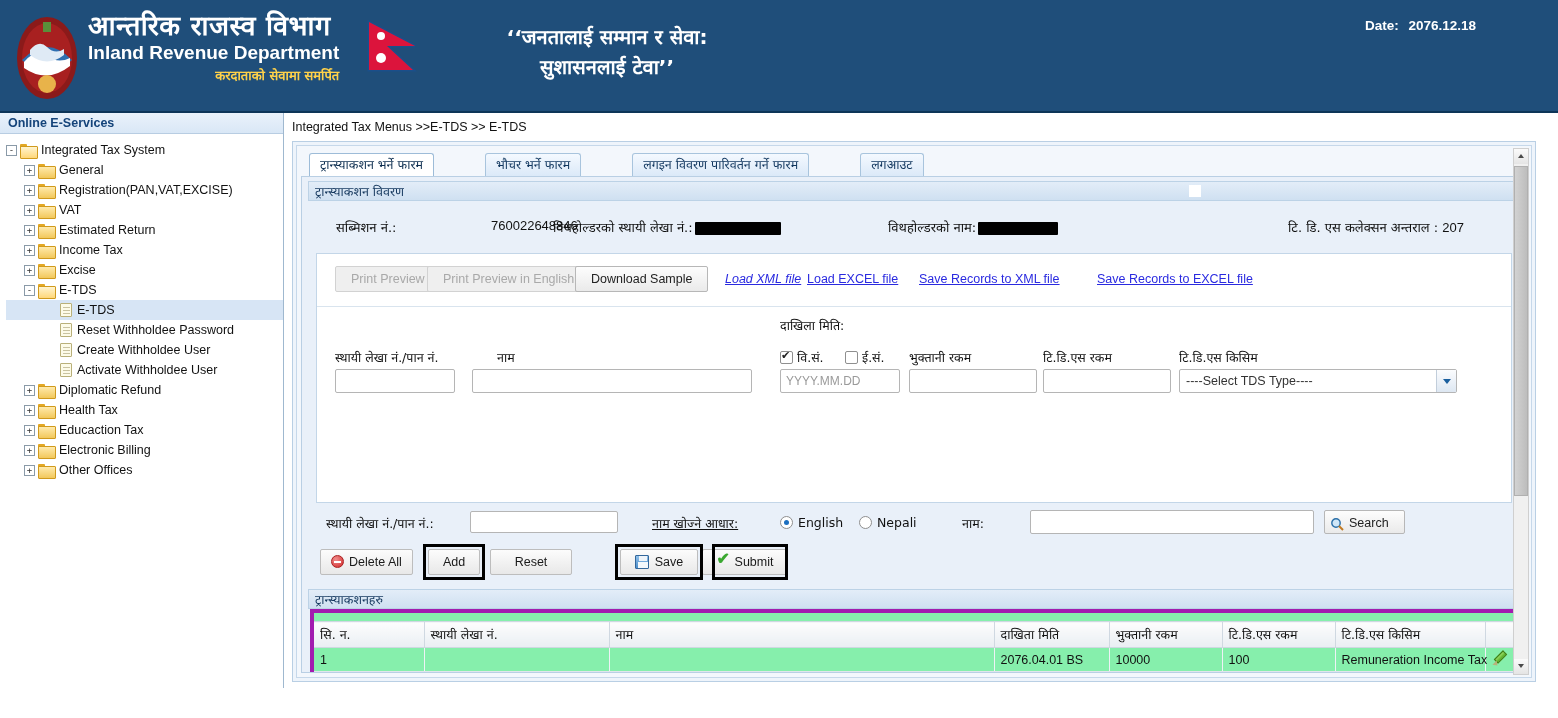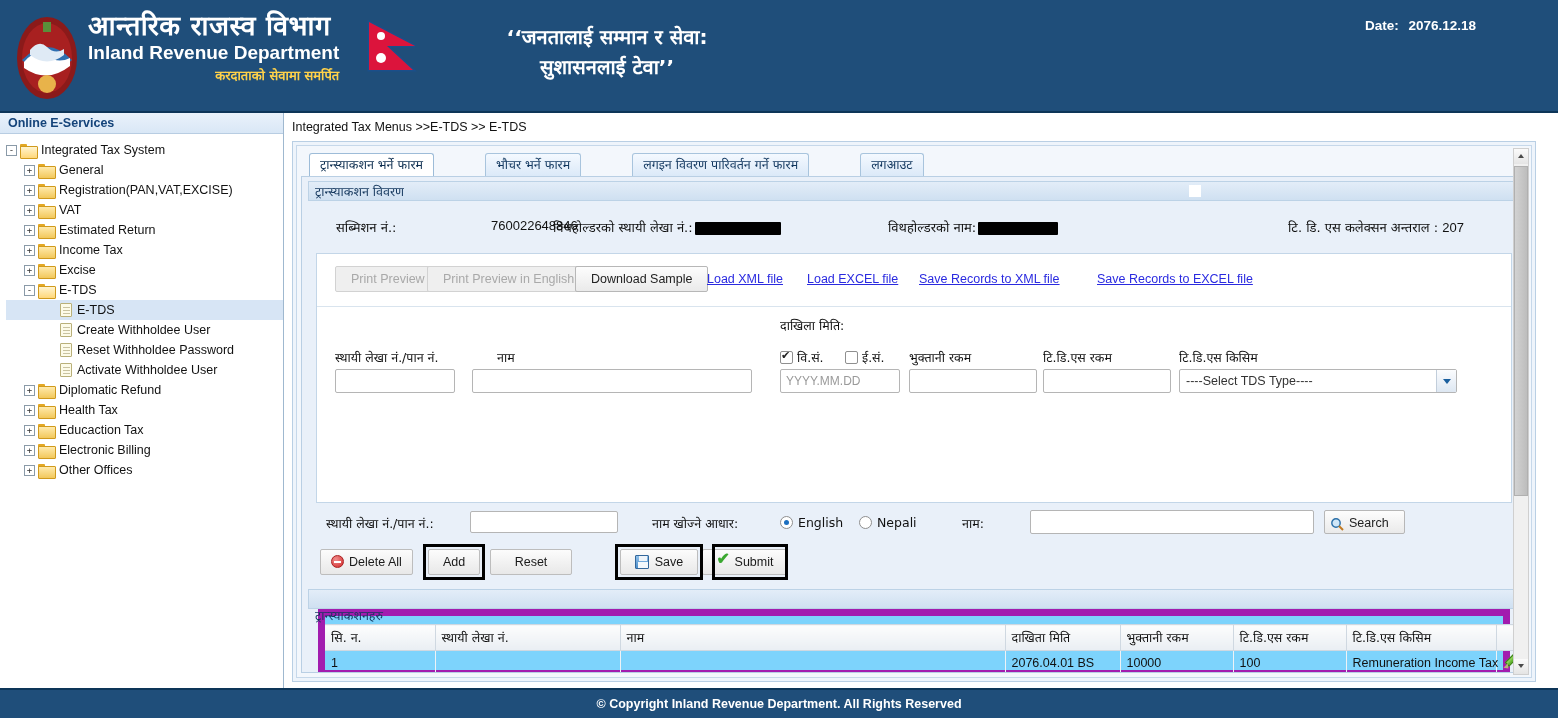--- a/index.html
+++ b/index.html
@@ -272,25 +272,25 @@
     content:"✔"; position:absolute; left:0; top:-4px;
     color:#3aa830; font-size:16px; font-weight:bold; line-height:16px;
   }
 
   
   .grid-head {
     margin:6px 6px 0 6px; height:20px; position:relative;
     background:linear-gradient(#e3edf8,#cfe0f1); border:1px solid #bcd2e6;
   }
   .grid-head .lbl {
-    position:absolute; left:6px; top:16px; line-height:19px;
+    position:absolute; left:6px; top:0; line-height:19px;
     font-family:"DejaVu Sans", sans-serif; font-size:12.5px; color:#14375d;
   }
   .gridwrap {
-    margin:0 16px; background:#7dd3fc; border:7px solid #a21caf;
+    margin:0 8px; background:#86efac; border:4px solid #a21caf;
     height:68px; padding-top:8px;
   }
   table.grid { border-collapse:collapse; width:100%; table-layout:fixed; }
   table.grid th {
     background:linear-gradient(#fdfdfd,#e9eef3);
     border:1px solid #cfd8e1; border-left:none;
     font-family:"DejaVu Sans", sans-serif; font-weight:normal;
     font-size:12.5px; color:#111; text-align:left;
     padding:4px 6px; height:24px;
   }
@@ -441,26 +441,26 @@
           <span>E-TDS</span>
         </div>
         <div class="node lvl3 sel">
           <span class="guide"></span>
           <span class="doc"></span>
           <span>E-TDS</span>
         </div>
         <div class="node lvl3">
           <span class="guide"></span>
           <span class="doc"></span>
-          <span>Create Withholdee User</span>
+          <span>Reset Withholdee Password</span>
         </div>
         <div class="node lvl3">
           <span class="guide"></span>
           <span class="doc"></span>
-          <span>Reset Withholdee Password</span>
+          <span>Create Withholdee User</span>
         </div>
         <div class="node lvl3">
           <span class="guide"></span>
           <span class="doc"></span>
           <span>Activate Withholdee User</span>
         </div>
         <div class="node lvl2">
           <span class="exp">+</span>
           <span class="folder"></span>
           <span>Diplomatic Refund</span>
@@ -522,21 +522,21 @@
               <span style="font-family:'Liberation Sans',sans-serif;">207</span>
             </span>
           </div>
 
           <div class="card">
 
             <div class="toolbar">
               <button class="btn disabled" style="left:18px;">Print Preview</button>
               <button class="btn disabled" style="left:110px;">Print Preview in English</button>
               <button class="btn" style="left:258px;">Download Sample</button>
-              <a class="tlink" style="left:390px;">Load XML file</a>
+              <a class="tlink" style="left:408px;font-style:italic;">Load XML file</a>
               <a class="tlink" style="left:490px;">Load EXCEL file</a>
               <a class="tlink" style="left:602px;">Save Records to XML file</a>
               <a class="tlink" style="left:780px;">Save Records to EXCEL file</a>
             </div>
 
             <div class="formzone">
               <div class="flabel" style="left:18px;top:42px;">स्थायी लेखा नं./पान नं.</div>
               <input class="finput" style="left: 18px; top: 62px; width: 120px;" value="">
 
               <div class="flabel" style="left:180px;top:42px;">नाम</div>
@@ -561,21 +561,21 @@
                 <div class="txt">----Select TDS Type----</div>
                 <div class="arrowbox"></div>
               </div>
             </div>
           </div>
 
           <div class="searchrow">
             <div class="flabel" style="left:24px;top:12px;">स्थायी लेखा नं./पान नं.:</div>
             <input class="finput" style="left: 168px; top: 8px; width: 148px; height: 22px;" value="">
 
-            <div class="flabel" style="left:350px;top:12px;">नाम खोज्ने आधार:</div>
+            <div class="flabel" style="left:350px;top:12px;text-decoration:underline;">नाम खोज्ने आधार:</div>
             <div class="radio on" style="left:478px;top:13px;"></div>
             <div class="flabel" style="left:496px;top:12px;">English</div>
             <div class="radio" style="left:557px;top:13px;"></div>
             <div class="flabel" style="left:575px;top:12px;">Nepali</div>
 
             <div class="flabel" style="left:660px;top:12px;">नाम:</div>
             <input class="finput" style="left: 728px; top: 7px; width: 284px; height: 24px;" value="">
             <button class="btn" style="left:1022px;top:7px;height:24px;padding-left:24px;">
               <span style="position:absolute;left:5px;top:4px;width:14px;height:14px;">
                 <svg viewBox="0 0 14 14" width="14" height="14">
@@ -656,14 +656,13 @@
         <div class="vscroll">
           <div class="up"></div>
           <div class="thumb"></div>
           <div class="down"></div>
         </div>
 
       </div>
     </div>
   </div>
 
-  <div class="footer">© Copyright Inland Revenue Department. All Rights Reserved</div>
 </div>
 
 </body></html>

